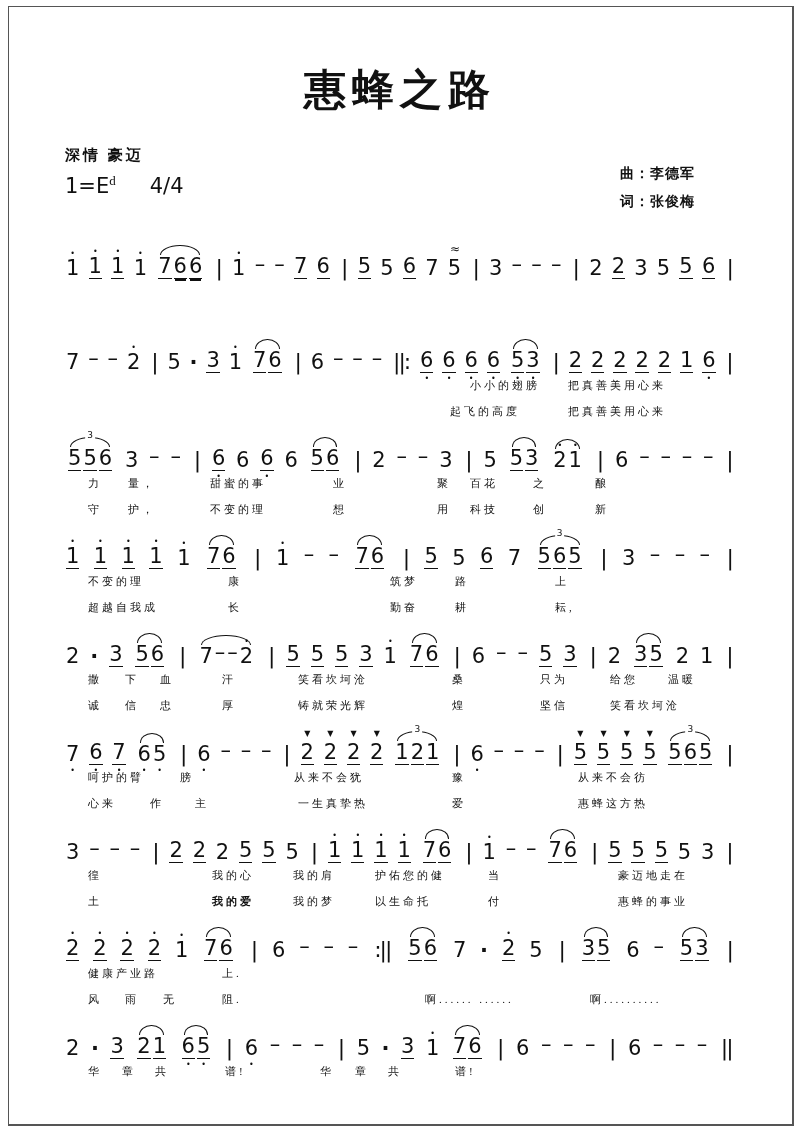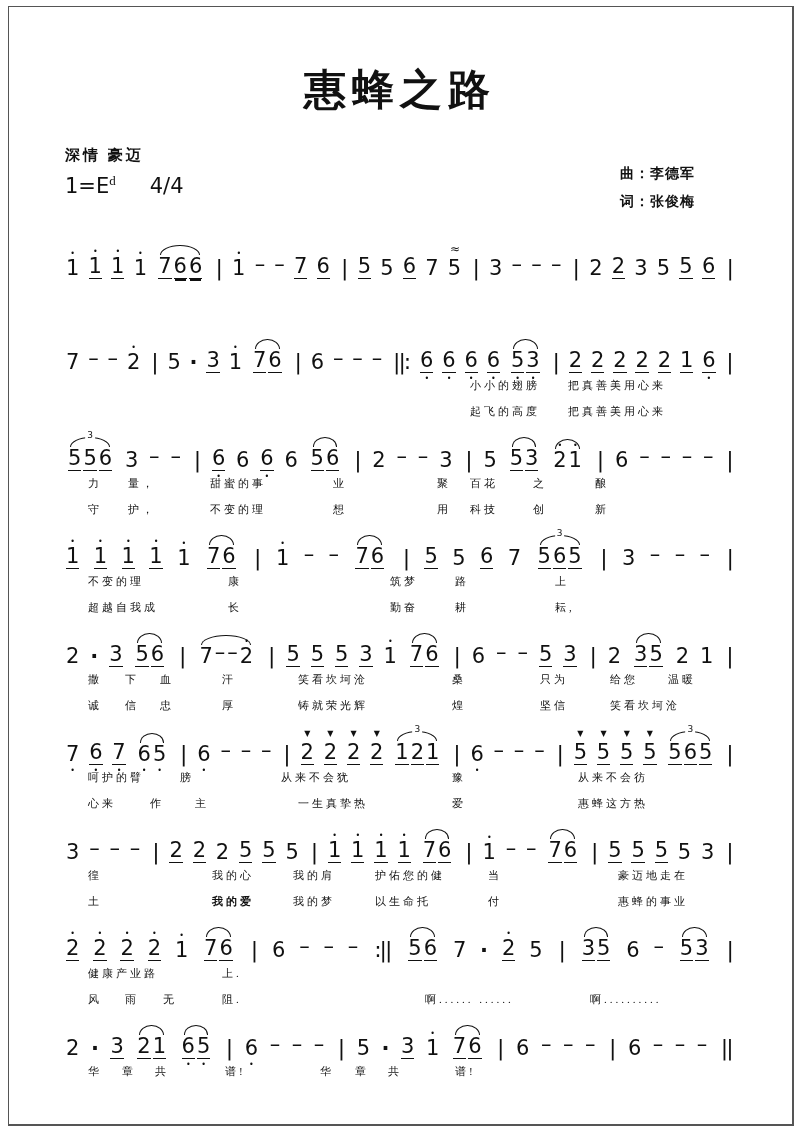--- a/index.html
+++ b/index.html
@@ -178,21 +178,21 @@
           <span class="tk u1"><span class="glyph">2</span></span>
           <span class="tk u1"><span class="glyph">2</span></span>
           <span class="tk u1"><span class="glyph">2</span></span>
           <span class="tk u1"><span class="glyph">2</span></span>
           <span class="tk u1"><span class="glyph">2</span></span>
           <span class="tk u1"><span class="glyph">1</span></span>
           <span class="tk u1"><span class="glyph">6</span><span class="mark below">•</span></span>
           <span class="tk bar"><span class="glyph">|</span></span>
         </div>
         <div class="lyric-row"><span style="left: 405px;">小小的翅膀</span><span style="left: 503px;">把真善美用心来</span></div>
-        <div class="lyric-row"><span style="left: 405px;">起飞的高度</span><span style="left: 503px;">把真善美用心来</span></div>
+        <div class="lyric-row"><span style="left: 385px;">起飞的高度</span><span style="left: 503px;">把真善美用心来</span></div>
       </div>
       <div class="sys">
         <div class="notes-row">
           <span class="arc-group">
             <span class="arc-label">3</span>
             <span class="tk u1"><span class="glyph">5</span></span>
             <span class="tk u1"><span class="glyph">5</span></span>
             <span class="tk u1"><span class="glyph">6</span></span>
           </span>
           <span class="tk"><span class="glyph">3</span></span>
@@ -354,21 +354,21 @@
           <span class="tk u1"><span class="glyph">5</span><span class="mark above acc">▼</span></span>
           <span class="tk u1"><span class="glyph">5</span><span class="mark above acc">▼</span></span>
           <span class="arc-group">
             <span class="arc-label">3</span>
             <span class="tk u1"><span class="glyph">5</span></span>
             <span class="tk u1"><span class="glyph">6</span></span>
             <span class="tk u1"><span class="glyph">5</span></span>
           </span>
           <span class="tk bar"><span class="glyph">|</span></span>
         </div>
-        <div class="lyric-row"><span style="left: 23px;">呵护的臂</span><span style="left: 115px;">膀</span><span style="left: 216px;">从来不会犹</span><span style="left: 387px;">豫</span><span style="left: 513px;">从来不会彷</span></div>
+        <div class="lyric-row"><span style="left: 23px;">呵护的臂</span><span style="left: 115px;">膀</span><span style="left: 229px;">从来不会犹</span><span style="left: 387px;">豫</span><span style="left: 513px;">从来不会彷</span></div>
         <div class="lyric-row"><span style="left: 23px;">心来</span><span style="left: 85px;">作</span><span style="left: 130px;">主</span><span style="left: 233px;">一生真挚热</span><span style="left: 387px;">爱</span><span style="left: 513px;">惠蜂这方热</span></div>
       </div>
       <div class="sys">
         <div class="notes-row">
           <span class="tk"><span class="glyph">3</span></span>
           <span class="tk dash"><span class="glyph">–</span></span>
           <span class="tk dash"><span class="glyph">–</span></span>
           <span class="tk dash"><span class="glyph">–</span></span>
           <span class="tk bar"><span class="glyph">|</span></span>
           <span class="tk u1"><span class="glyph">2</span></span>

